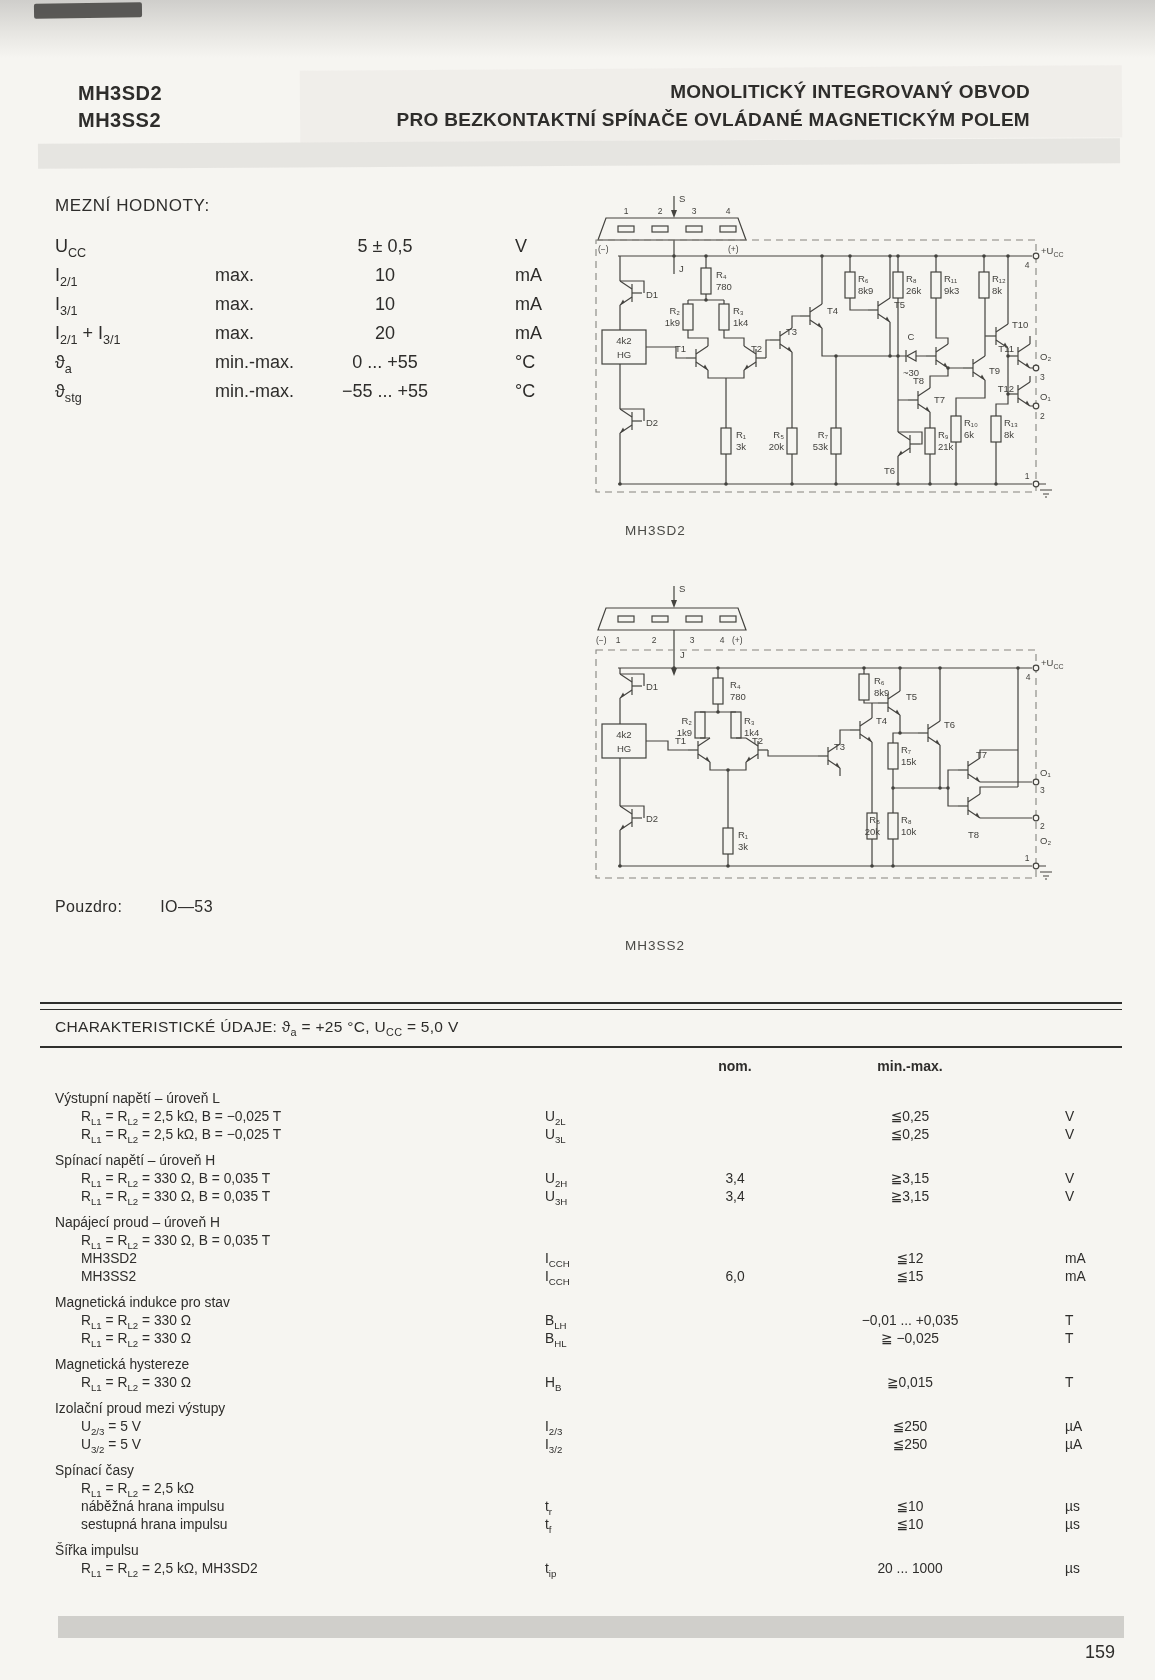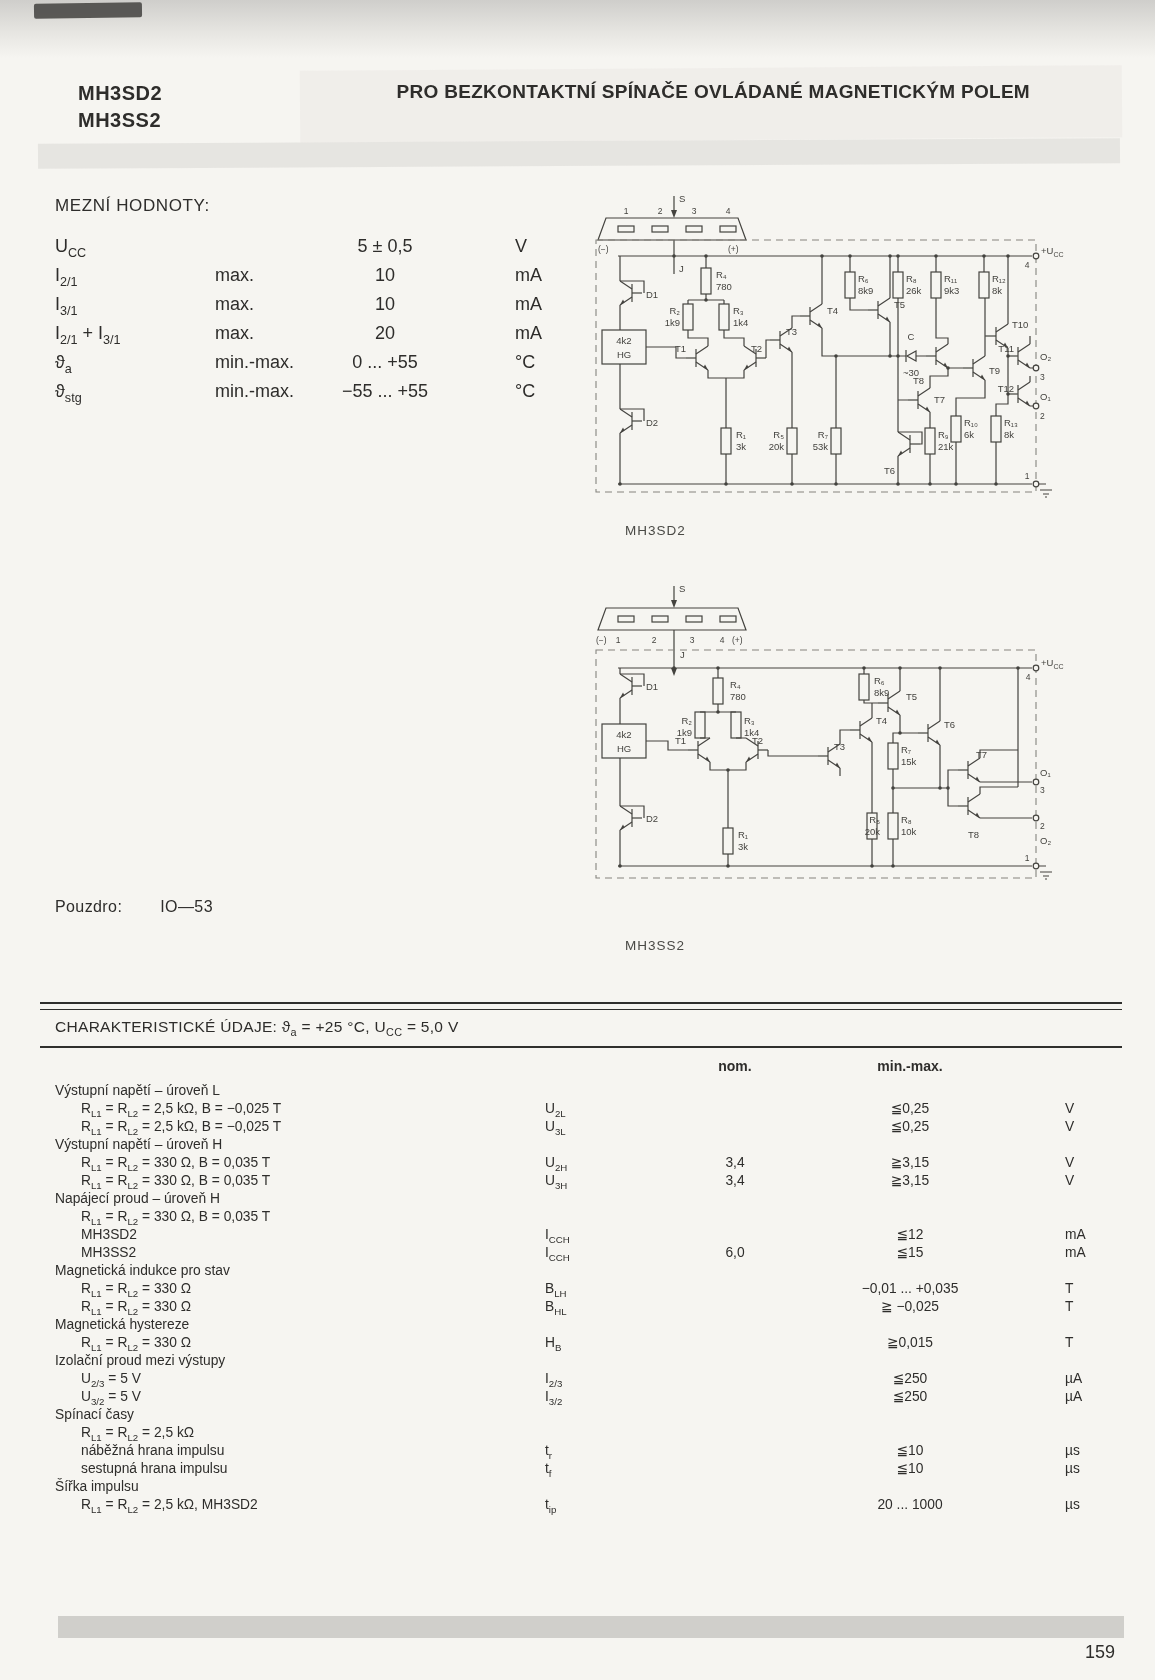--- a/index.html
+++ b/index.html
@@ -33,21 +33,21 @@
   .rule2{position:absolute;left:40px;width:1082px;top:1002px;height:5px;
          border-top:2.5px solid #2f2f2d;border-bottom:1.5px solid #2f2f2d;}
   .char-head{position:absolute;left:55px;top:1018px;font-size:15.5px;letter-spacing:.3px;}
   .rule1{position:absolute;left:40px;width:1082px;top:1046px;border-top:2px solid #2f2f2d;}
 
   .chart{position:absolute;left:55px;top:1058px;width:1060px;}
   .col-heads{display:grid;grid-template-columns:490px 130px 120px 230px 85px;font-weight:bold;font-size:14px;height:24px;}
   .col-heads .cn,.col-heads .cm{text-align:center;}
   .crow{display:grid;grid-template-columns:490px 130px 120px 230px 85px;min-height:18px;
         font-size:13.8px;line-height:18px;align-items:baseline;}
-  .k-title{}
+  .k-title{margin-top:8px;}
   .k-cond .cell-c,.k-value .cell-c{padding-left:26px;}
   .cn,.cm{text-align:center;}
   .cu{padding-left:40px;}
 
   .sch{position:absolute;}
   .sch text{fill:#44433f;}
   .sch .lbl{font-size:9.5px;}
   .sch .pin{font-size:8.5px;}
   .caption{position:absolute;font-size:13.5px;letter-spacing:1px;color:#4a4a46;}
 
@@ -62,20 +62,21 @@
   <div class="smudge"></div>
   <div class="band-title"></div>
   <div class="band-header"></div>
 
   <div class="partnos">
     <div>MH3SD2</div>
     <div>MH3SS2</div>
   </div>
 
   <div class="title">
+    <div>MONOLITICKÝ INTEGROVANÝ OBVOD</div>
     <div>PRO BEZKONTAKTNÍ SPÍNAČE OVLÁDANÉ MAGNETICKÝM POLEM</div>
   </div>
 
   <div class="limits">
     <div class="lim-head">MEZNÍ HODNOTY:</div>
     <div>
 
         <div class="lim-row">
           <span class="lim-sym"><span>U</span><sub>CC</sub><span></span><sub></sub></span>
           <span class="lim-q"></span>
@@ -475,21 +476,21 @@
 
         <div class="crow k-value">
           <span class="cell-c"><span>R</span><sub>L1</sub><span> = R</span><sub>L2</sub><span> = 2,5 kΩ, B = −0,025 T</span></span>
           <span class="cell-s"><span>U</span><sub>3L</sub></span>
           <span class="cn"></span>
           <span class="cm">≦0,25</span>
           <span class="cu">V</span>
         </div>
 
         <div class="crow k-title">
-          <span class="cell-c"><span>Výstupní napětí – úroveň H</span><sub></sub><span></span><sub></sub><span></span></span>
+          <span class="cell-c"><span>Spínací napětí – úroveň H</span><sub></sub><span></span><sub></sub><span></span></span>
           <span class="cell-s"><span></span><sub></sub></span>
           <span class="cn"></span>
           <span class="cm"></span>
           <span class="cu"></span>
         </div>
 
         <div class="crow k-value">
           <span class="cell-c"><span>R</span><sub>L1</sub><span> = R</span><sub>L2</sub><span> = 330 Ω, B = 0,035 T</span></span>
           <span class="cell-s"><span>U</span><sub>2H</sub></span>
           <span class="cn">3,4</span>

